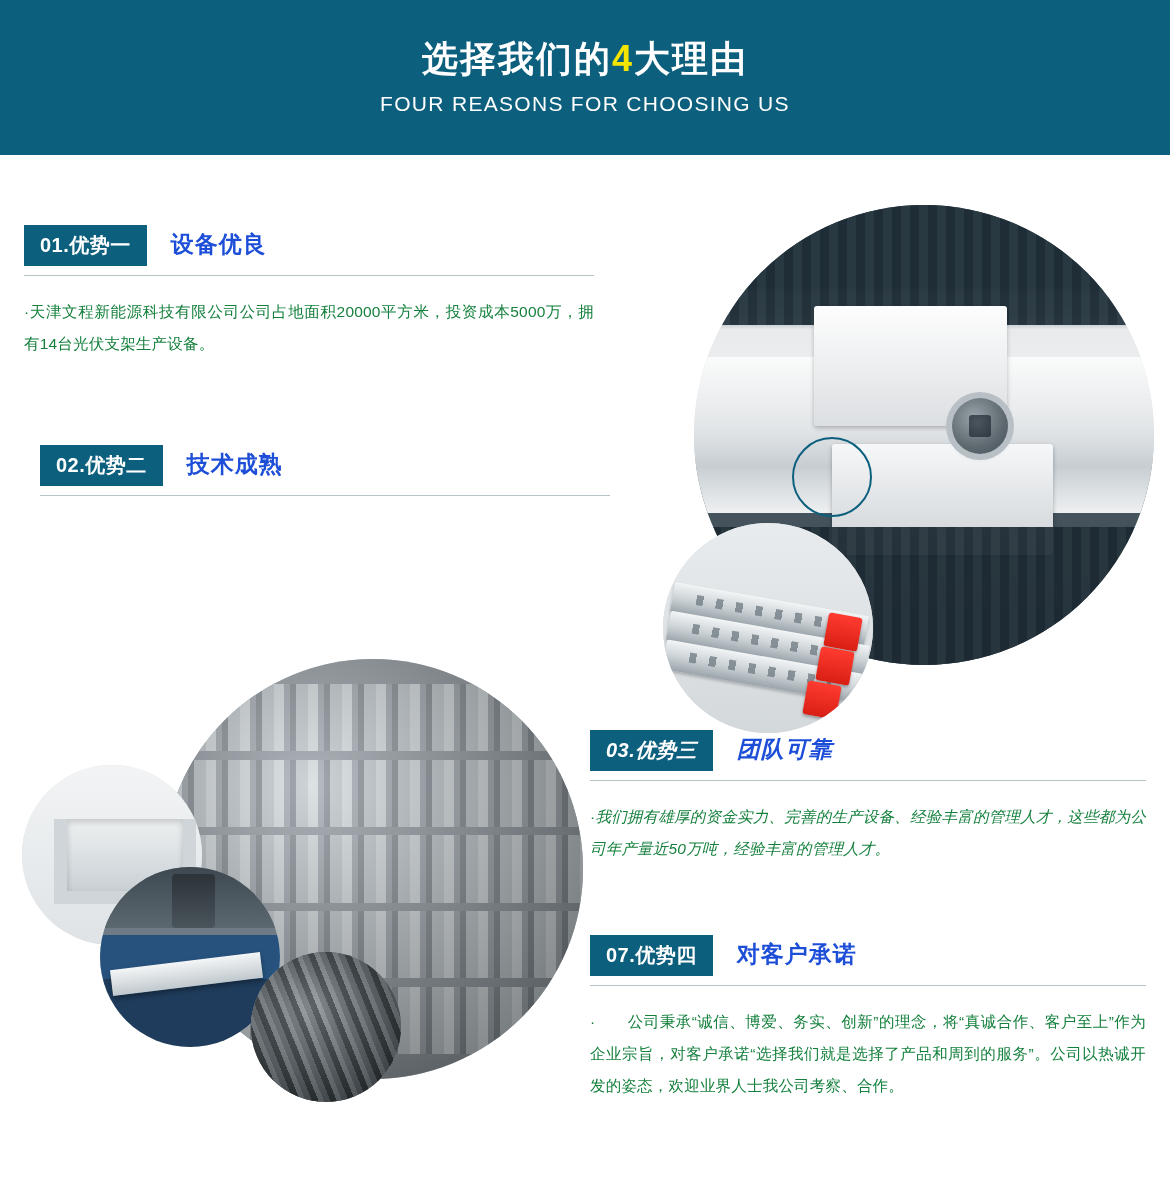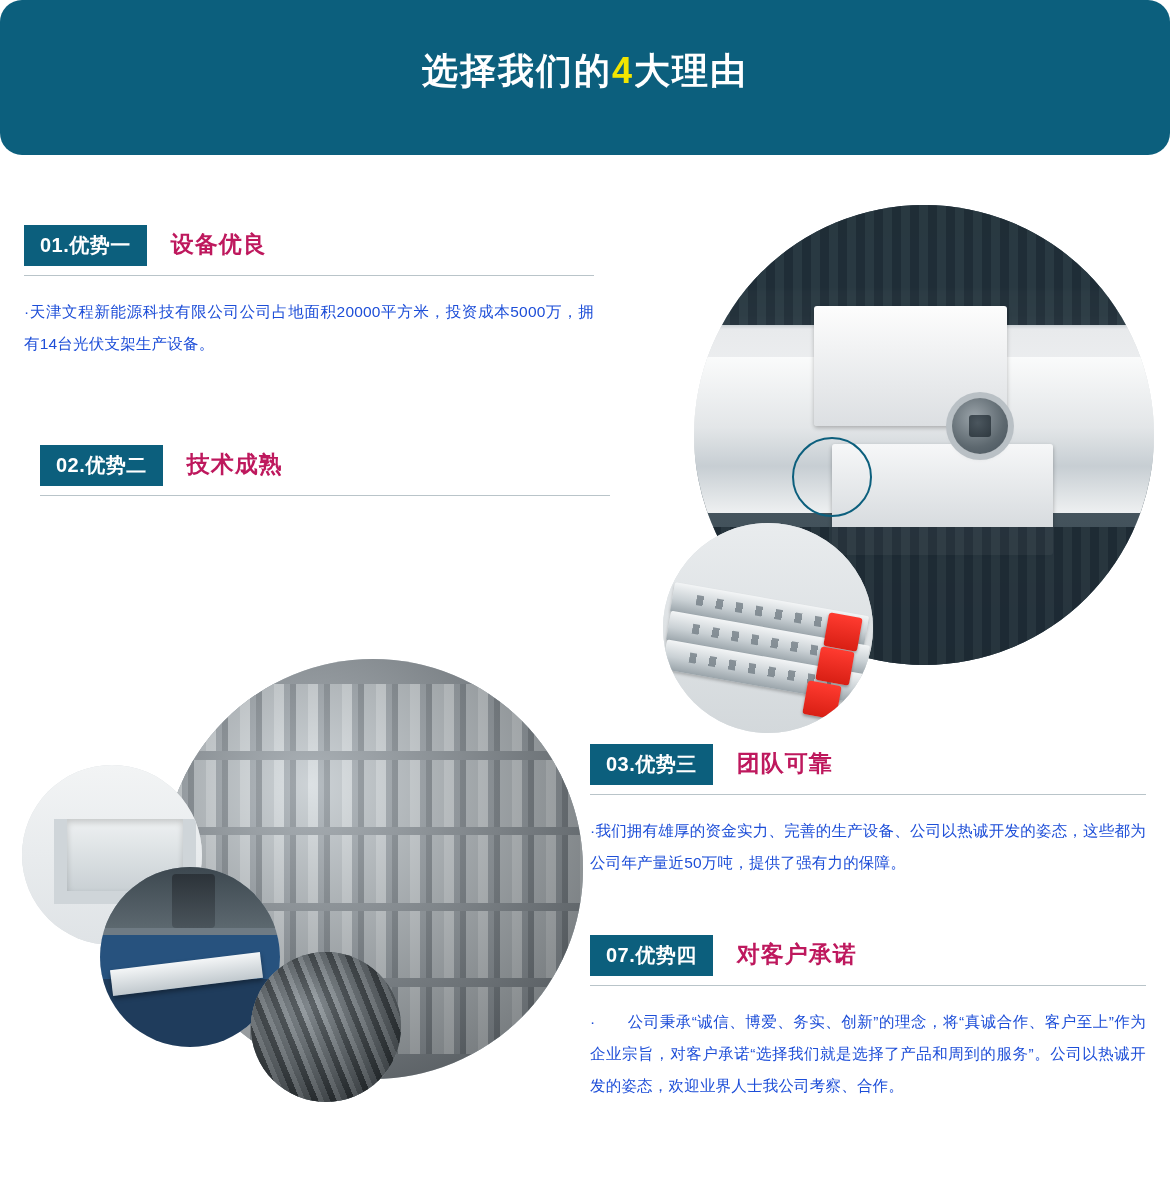--- a/index.html
+++ b/index.html
@@ -11,21 +11,21 @@
     position:relative;
   }
 
   
   .header{
     width:1170px;height:155px;
     background:#0c5f7d;
     position:relative;
     box-sizing:border-box;
     display:flex;flex-direction:column;
-    align-items:center;justify-content:center;border-radius:22px;
+    align-items:center;justify-content:center;
   }
   .header-title{
     font-size:36px;font-weight:bold;color:#ffffff;
     letter-spacing:2px;line-height:1.1;
     margin:0 0 14px 0;
     white-space:nowrap;
   }
   .header-title .accent{color:#f3e500;}
   .header-sub{
     font-size:21px;color:#ffffff;letter-spacing:1.3px;
@@ -43,33 +43,33 @@
   }
   .badge{
     background:#0c5f7d;color:#ffffff;
     font-size:20px;font-weight:bold;
     padding:9px 16px 9px 16px;
     line-height:1.15;
     white-space:nowrap;
     letter-spacing:0.5px;
   }
   .reason-title{
-    font-size:23px;font-weight:bold;color:#be185d;
+    font-size:23px;font-weight:bold;color:#1d4ed8;
     margin-left:24px;
     padding-bottom:6px;
     white-space:nowrap;
     letter-spacing:1px;
   }
   .rule{
     height:1px;background:#b9c4c9;
     margin-top:9px;
   }
   .reason-body{
     margin-top:20px;
-    font-size:15.5px;color:#1d4ed8;
+    font-size:15.5px;color:#15803d;
     line-height:2.05;
     letter-spacing:0.2px;
     text-align:justify;
   }
 
   
   .circle{
     position:absolute;border-radius:50%;overflow:hidden;
     background:#d8dde0;
   }
@@ -196,20 +196,21 @@
     background:radial-gradient(circle at 40% 35%,rgba(255,255,255,.22),rgba(0,0,0,.45) 90%);
   }
 </style>
 </head>
 <body>
 
 <div class="header">
   <div class="header-title">
     <span>选择我们的</span><span class="accent">4</span><span>大理由</span>
   </div>
+  <div class="header-sub">FOUR REASONS FOR CHOOSING US</div>
 </div>
 
 <div class="content">
 
   <div class="reason" style="left:24px;top:70px;width:570px;">
     <div class="reason-head">
       <div class="badge">01.优势一</div>
       <div class="reason-title">设备优良</div>
     </div>
     <div class="rule"></div>
@@ -278,27 +279,27 @@
       <div class="blade"></div>
     </div>
   </div>
 
   <div class="circle" style="left:251px;top:797px;width:150px;height:150px;">
     <div class="ph-bundle">
       <div class="glow"></div>
     </div>
   </div>
 
-  <div class="reason" style="left:590px;top:589px;width:556px;">
+  <div class="reason" style="left:590px;top:575px;width:556px;font-style:italic;">
     <div class="reason-head">
       <div class="badge">03.优势三</div>
       <div class="reason-title">团队可靠</div>
     </div>
     <div class="rule"></div>
-    <div class="reason-body">·我们拥有雄厚的资金实力、完善的生产设备、公司以热诚开发的姿态，这些都为公司年产量近50万吨，提供了强有力的保障。</div>
+    <div class="reason-body">·我们拥有雄厚的资金实力、完善的生产设备、经验丰富的管理人才，这些都为公司年产量近50万吨，经验丰富的管理人才。</div>
   </div>
 
   <div class="reason" style="left:590px;top:780px;width:556px;">
     <div class="reason-head">
       <div class="badge">07.优势四</div>
       <div class="reason-title">对客户承诺</div>
     </div>
     <div class="rule"></div>
     <div class="reason-body">·　　公司秉承“诚信、博爱、务实、创新”的理念，将“真诚合作、客户至上”作为企业宗旨，对客户承诺“选择我们就是选择了产品和周到的服务”。公司以热诚开发的姿态，欢迎业界人士我公司考察、合作。</div>
   </div>

